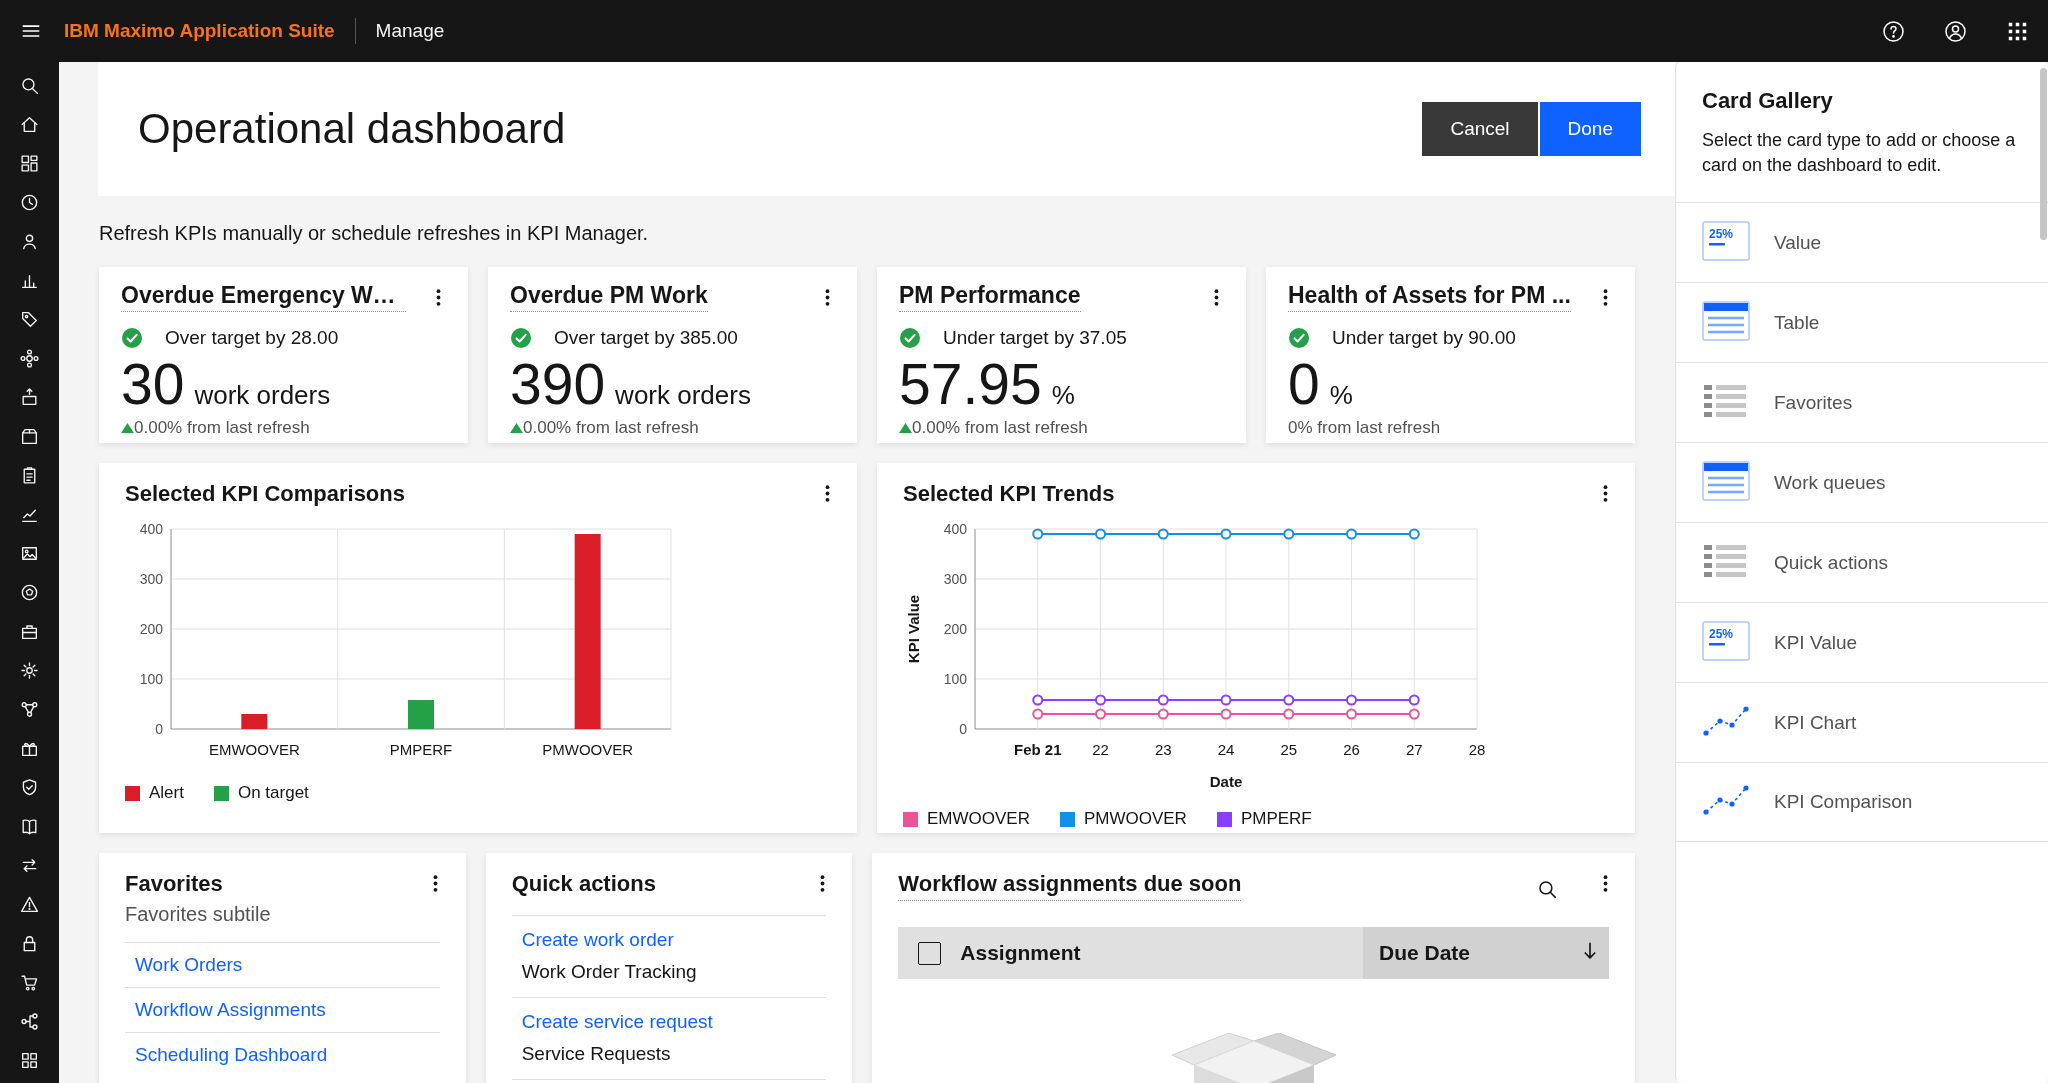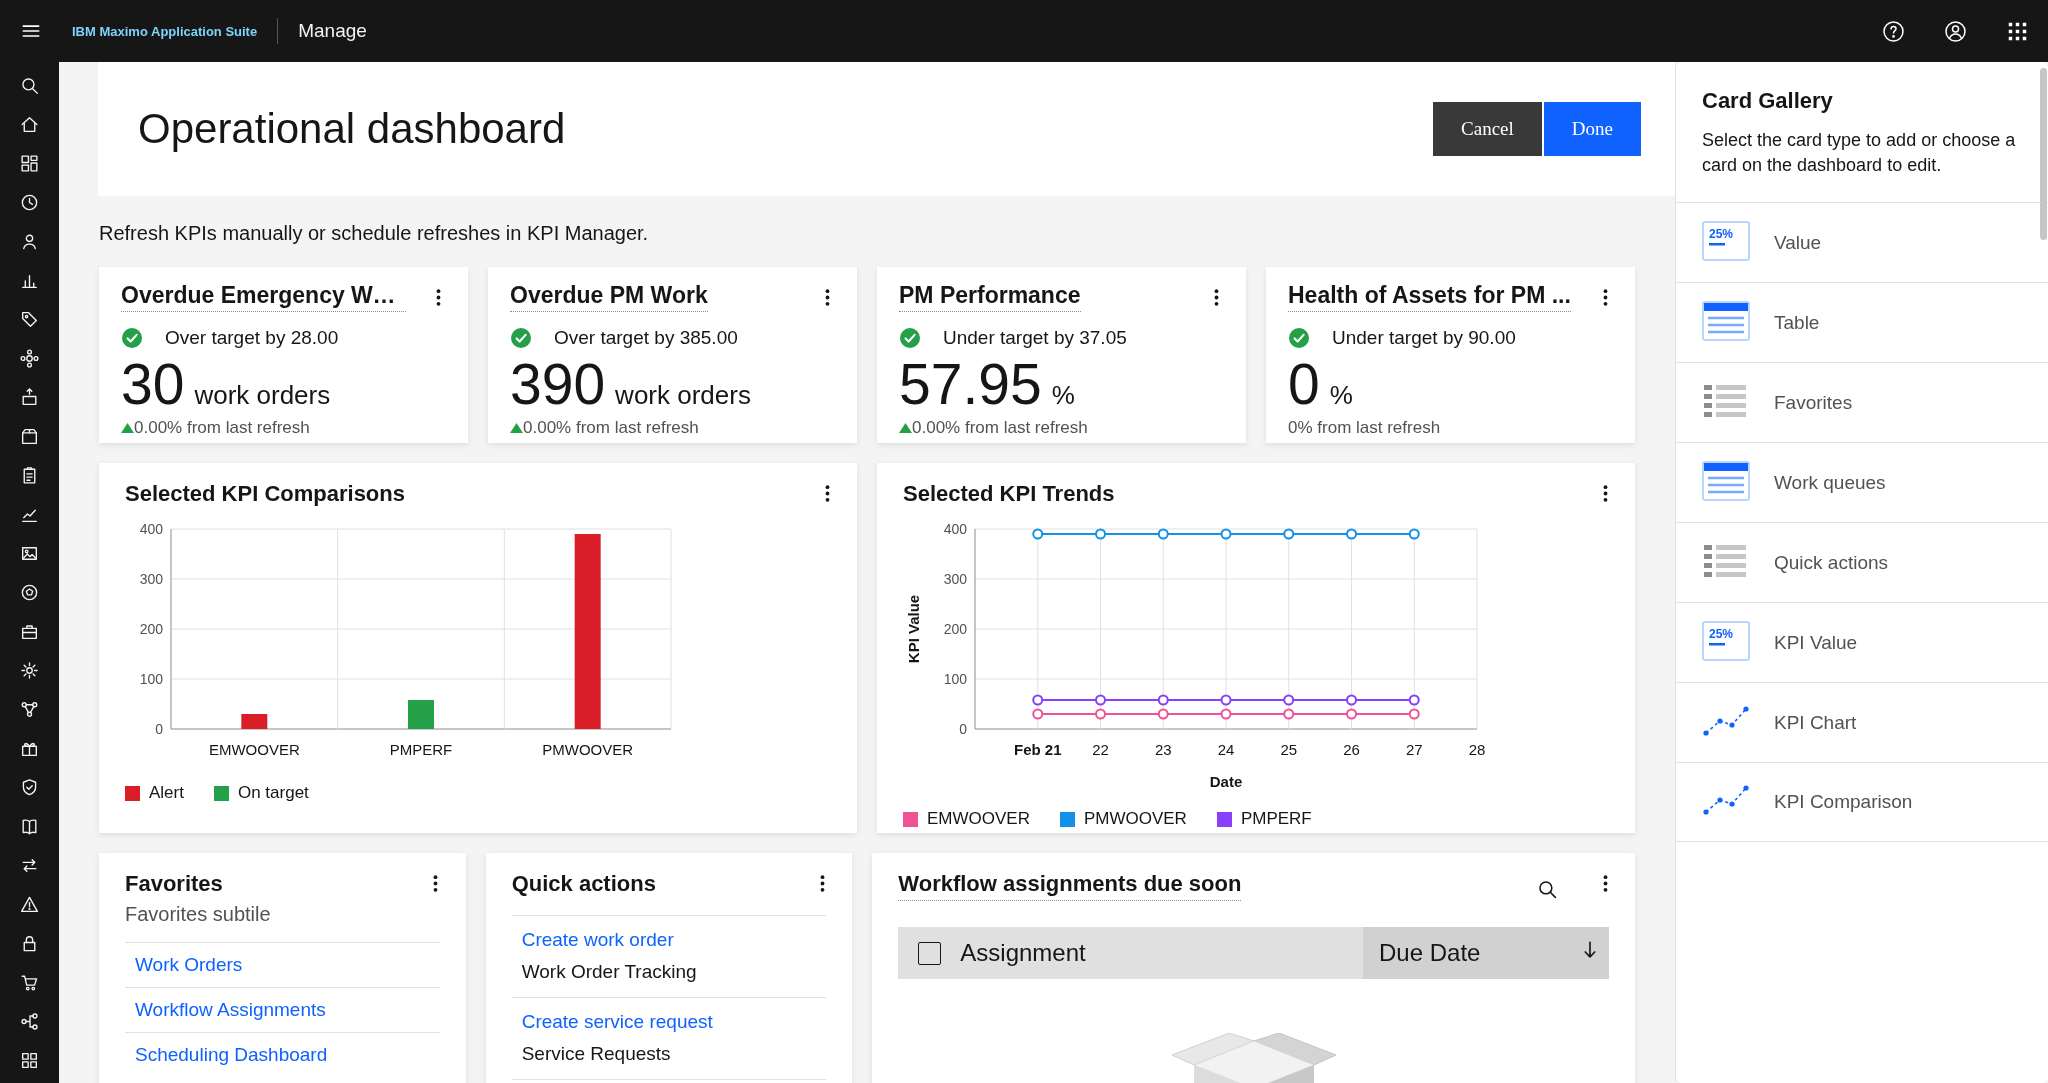--- a/index.html
+++ b/index.html
@@ -4,39 +4,39 @@
 <style>
   * { box-sizing: border-box; margin: 0; padding: 0; }
   html,body { width:2048px; height:1083px; overflow:hidden; background:#f4f4f4;
     font-family:"Liberation Sans","DejaVu Sans",sans-serif; color:#161616; }
 
   
   .topbar { position:absolute; top:0; left:0; right:0; height:62px; background:#161616;
     display:flex; align-items:center; z-index:20; }
   .hd-btn { width:62px; height:62px; background:none; border:none; display:flex;
     align-items:center; justify-content:center; cursor:pointer; }
-  .brand { color:#7dd3fc; font-size:13px; white-space:nowrap; margin-left:10px; }
+  .brand { color:#f97316; font-size:19px; white-space:nowrap; margin-left:2px; }
   .brand .b { font-weight:700; } .brand .p { font-weight:600; }
   .vline { width:1px; height:26px; background:#565656; margin:0 20px; display:inline-block; }
   .appname { color:#f4f4f4; font-size:19px; font-weight:400; }
   .hd-right { margin-left:auto; display:flex; }
 
   
   .sidenav { position:absolute; top:62px; left:0; bottom:0; width:59px; background:#161616;
     display:flex; flex-direction:column; align-items:center; padding-top:4px; overflow:hidden; z-index:15; }
   .nav-item { width:59px; height:39px; display:flex; align-items:center; justify-content:center; cursor:pointer; }
 
   
   .main { position:absolute; left:59px; top:62px; right:373px; bottom:0; overflow:hidden; background:#f4f4f4; }
   .page-header { background:#fff; height:134px; display:flex; align-items:center;
     justify-content:space-between; padding:0 34px 0 40px;margin-left:39px; }
   .page-title { font-size:42px; font-weight:400; color:#161616; }
   .btns { display:flex; gap:2px; }
   .btn { height:54px; padding:8px 28px; font-size:19px; color:#fff; border:none; cursor:pointer;
-    font-family:Liberation Serif, serif; display:flex; align-items:center; }
+    font-family:Liberation Sans, sans-serif; display:flex; align-items:center; }
   .btn.cancel { background:#393939; } .btn.done { background:#0f62fe; }
 
   .content { padding:0 40px; }
   .refresh-note { font-size:20px; margin:26px 0 22px; }
 
   .grid { display:grid; gap:20px; margin-bottom:20px; }
   .g4 { grid-template-columns:repeat(4,1fr); }
   .g2 { grid-template-columns:1fr 1fr; }
   .g3 { grid-template-columns:1fr 1fr 2.08fr; margin-bottom:0; }
 
@@ -73,21 +73,21 @@
   .qa-list { margin-top:18px; }
   .qa-item { border-top:1px solid #e0e0e0; padding:11px 0 13px 10px; cursor:pointer; }
   .qa-link { color:#0f62fe; font-size:19px; line-height:25px; }
   .qa-sub { color:#161616; font-size:19px; margin-top:7px; line-height:25px; }
 
   .wf-head { display:flex; align-items:flex-start; }
   .wf-icons { margin-left:auto; display:flex; gap:10px; margin-right:44px; }
   .icon-sq { width:36px; height:36px; border:none; background:none; display:flex;
     align-items:center; justify-content:center; cursor:pointer; }
   .wf-th { display:flex; background:#e0e0e0; height:52px; align-items:center; margin-top:20px;
-    font-size:24px; font-weight:400; }
+    font-size:21px; font-weight:700; }
   .wf-cell.check { width:62px; display:flex; justify-content:center; }
   .checkbox { width:23px; height:23px; border:1.7px solid #161616; border-radius:2px; cursor:pointer; }
   .wf-cell.assignment { flex:1; }
   .wf-cell.duedate { width:246px; background:#d1d1d1; align-self:stretch; display:flex;
     align-items:center; justify-content:space-between; padding:0 8px 0 16px; cursor:pointer; }
   .empty-box { display:flex; justify-content:center; margin-top:54px; }
 
   
   .gallery { position:absolute; top:62px; right:0; bottom:0; width:373px; background:#fff;
     border-left:1px solid #e0e0e0; padding-top:26px; z-index:10;border-radius:6px; }

